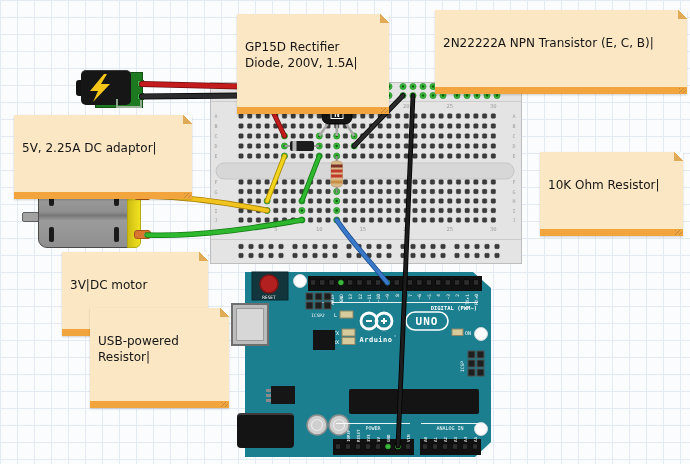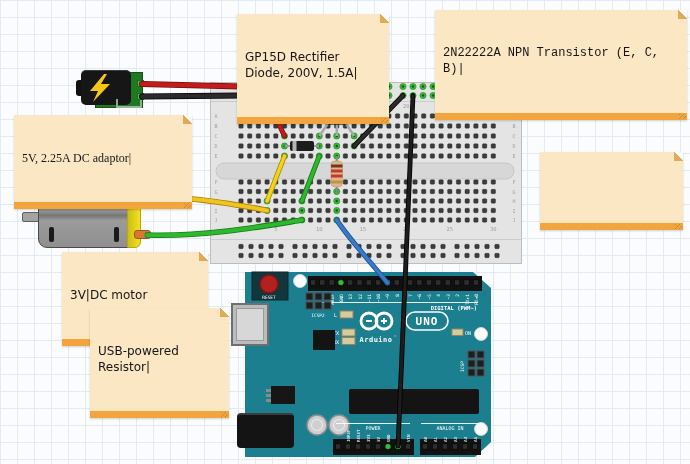--- a/index.html
+++ b/index.html
@@ -5,30 +5,30 @@
   html,body{margin:0;padding:0;}
   #canvas{position:relative;width:690px;height:464px;overflow:hidden;
     background-color:#fbfcfe;
     background-image:linear-gradient(#e4eaf3 1px,transparent 1px),
                      linear-gradient(90deg,#e4eaf3 1px,transparent 1px);
     background-size:17px 17px;
     font-family:"DejaVu Sans",sans-serif;}
   .abs{position:absolute;}
   
   .note{position:absolute;z-index:10;background:#fbe7c4;color:#151515;
-    font:12px/16px "DejaVu Sans",sans-serif;padding:19px 8px 4px 8px;
+    font:12px/16px "DejaVu Sans",sans-serif;padding:9px 8px 4px 8px;
     border-bottom:7px solid #f2a43d;white-space:pre-line;
     box-shadow:0 1px 2px rgba(0,0,0,.18);}
   .note .fold{position:absolute;top:0;right:0;width:9px;height:9px;
     background:linear-gradient(to left bottom,#fbfcfe 49%,#e0aa56 50%);}
   .note .grip{position:absolute;right:1px;bottom:-6px;width:7px;height:5px;
     background:repeating-linear-gradient(135deg,#c08a3e 0 1px,transparent 1px 3px);}
   #note-diode{left:237px;top:14px;width:136px;}
-  #note-transistor{left:435px;top:10px;width:236px;font-family:Liberation Mono, monospace;}
-  #note-adaptor{left:14px;top:115px;width:162px;font-family:Liberation Serif, serif;}
+  #note-transistor{left:435px;top:10px;width:236px;}
+  #note-adaptor{left:14px;top:115px;width:162px;}
   #note-resistor{left:540px;top:152px;width:127px;}
   #note-motor{left:14px;top:252px;width:130px;margin-left:48px;}
   #note-arduino{left:90px;top:308px;width:123px;}
   
   #breadboard{left:210px;top:82px;width:310px;height:180px;background:#e4e4e4;
     border:1px solid #bdbdbd;z-index:1;}
   .bb-sep{position:absolute;left:0;width:100%;height:1px;background:#cccccc;}
   
   #arduino-board{left:245px;top:272px;width:246px;height:185px;background:#1b7f90;z-index:1;
     clip-path:polygon(0 0,228px 0,246px 16px,246px 170px,230px 185px,0 185px);}
@@ -825,20 +825,21 @@
     <span>2N22222A NPN Transistor (E, C, B)|</span>
     <div class="fold"></div>
     <div class="grip"></div>
   </div>
   <div class="note" id="note-adaptor">
     <span>5V, 2.25A DC adaptor|</span>
     <div class="fold"></div>
     <div class="grip"></div>
   </div>
   <div class="note" id="note-resistor">
+    <span>10K Ohm Resistor|</span>
     <div class="fold"></div>
     <div class="grip"></div>
   </div>
   <div class="note" id="note-motor">
     <span>3V|DC motor</span>
     <div class="fold"></div>
     <div class="grip"></div>
   </div>
   <div class="note" id="note-arduino">
     <span>USB-powered

